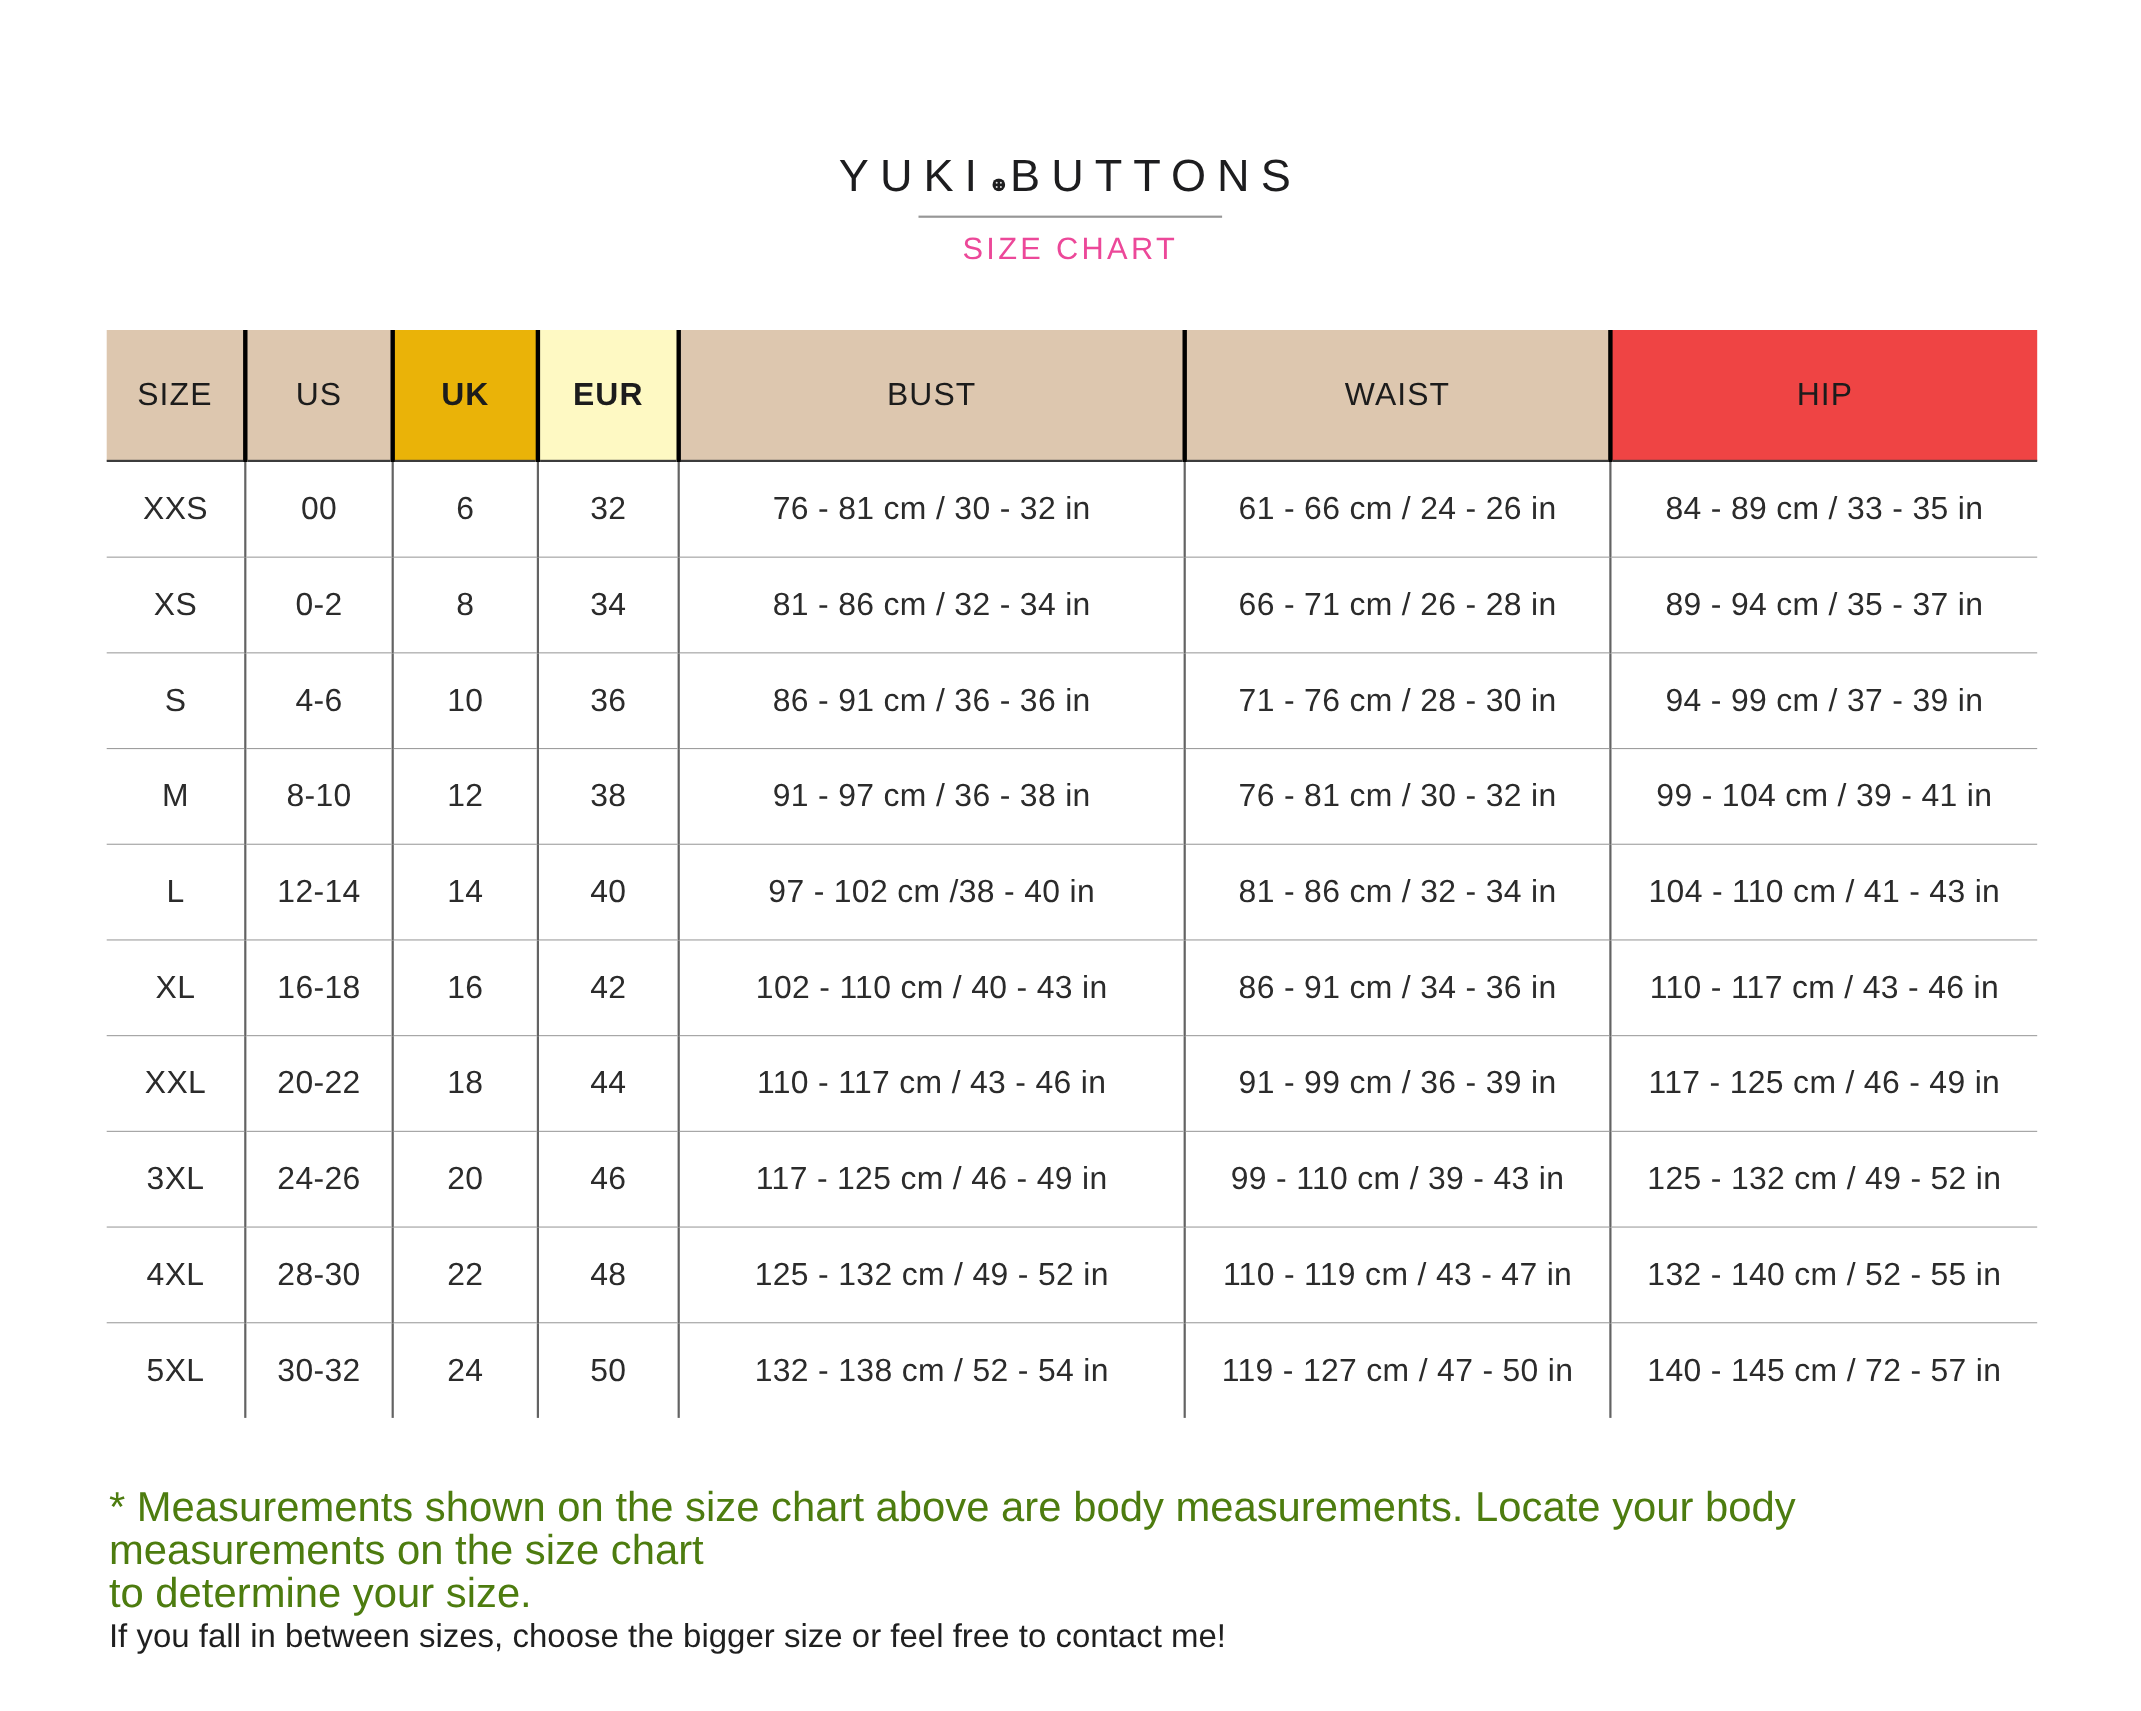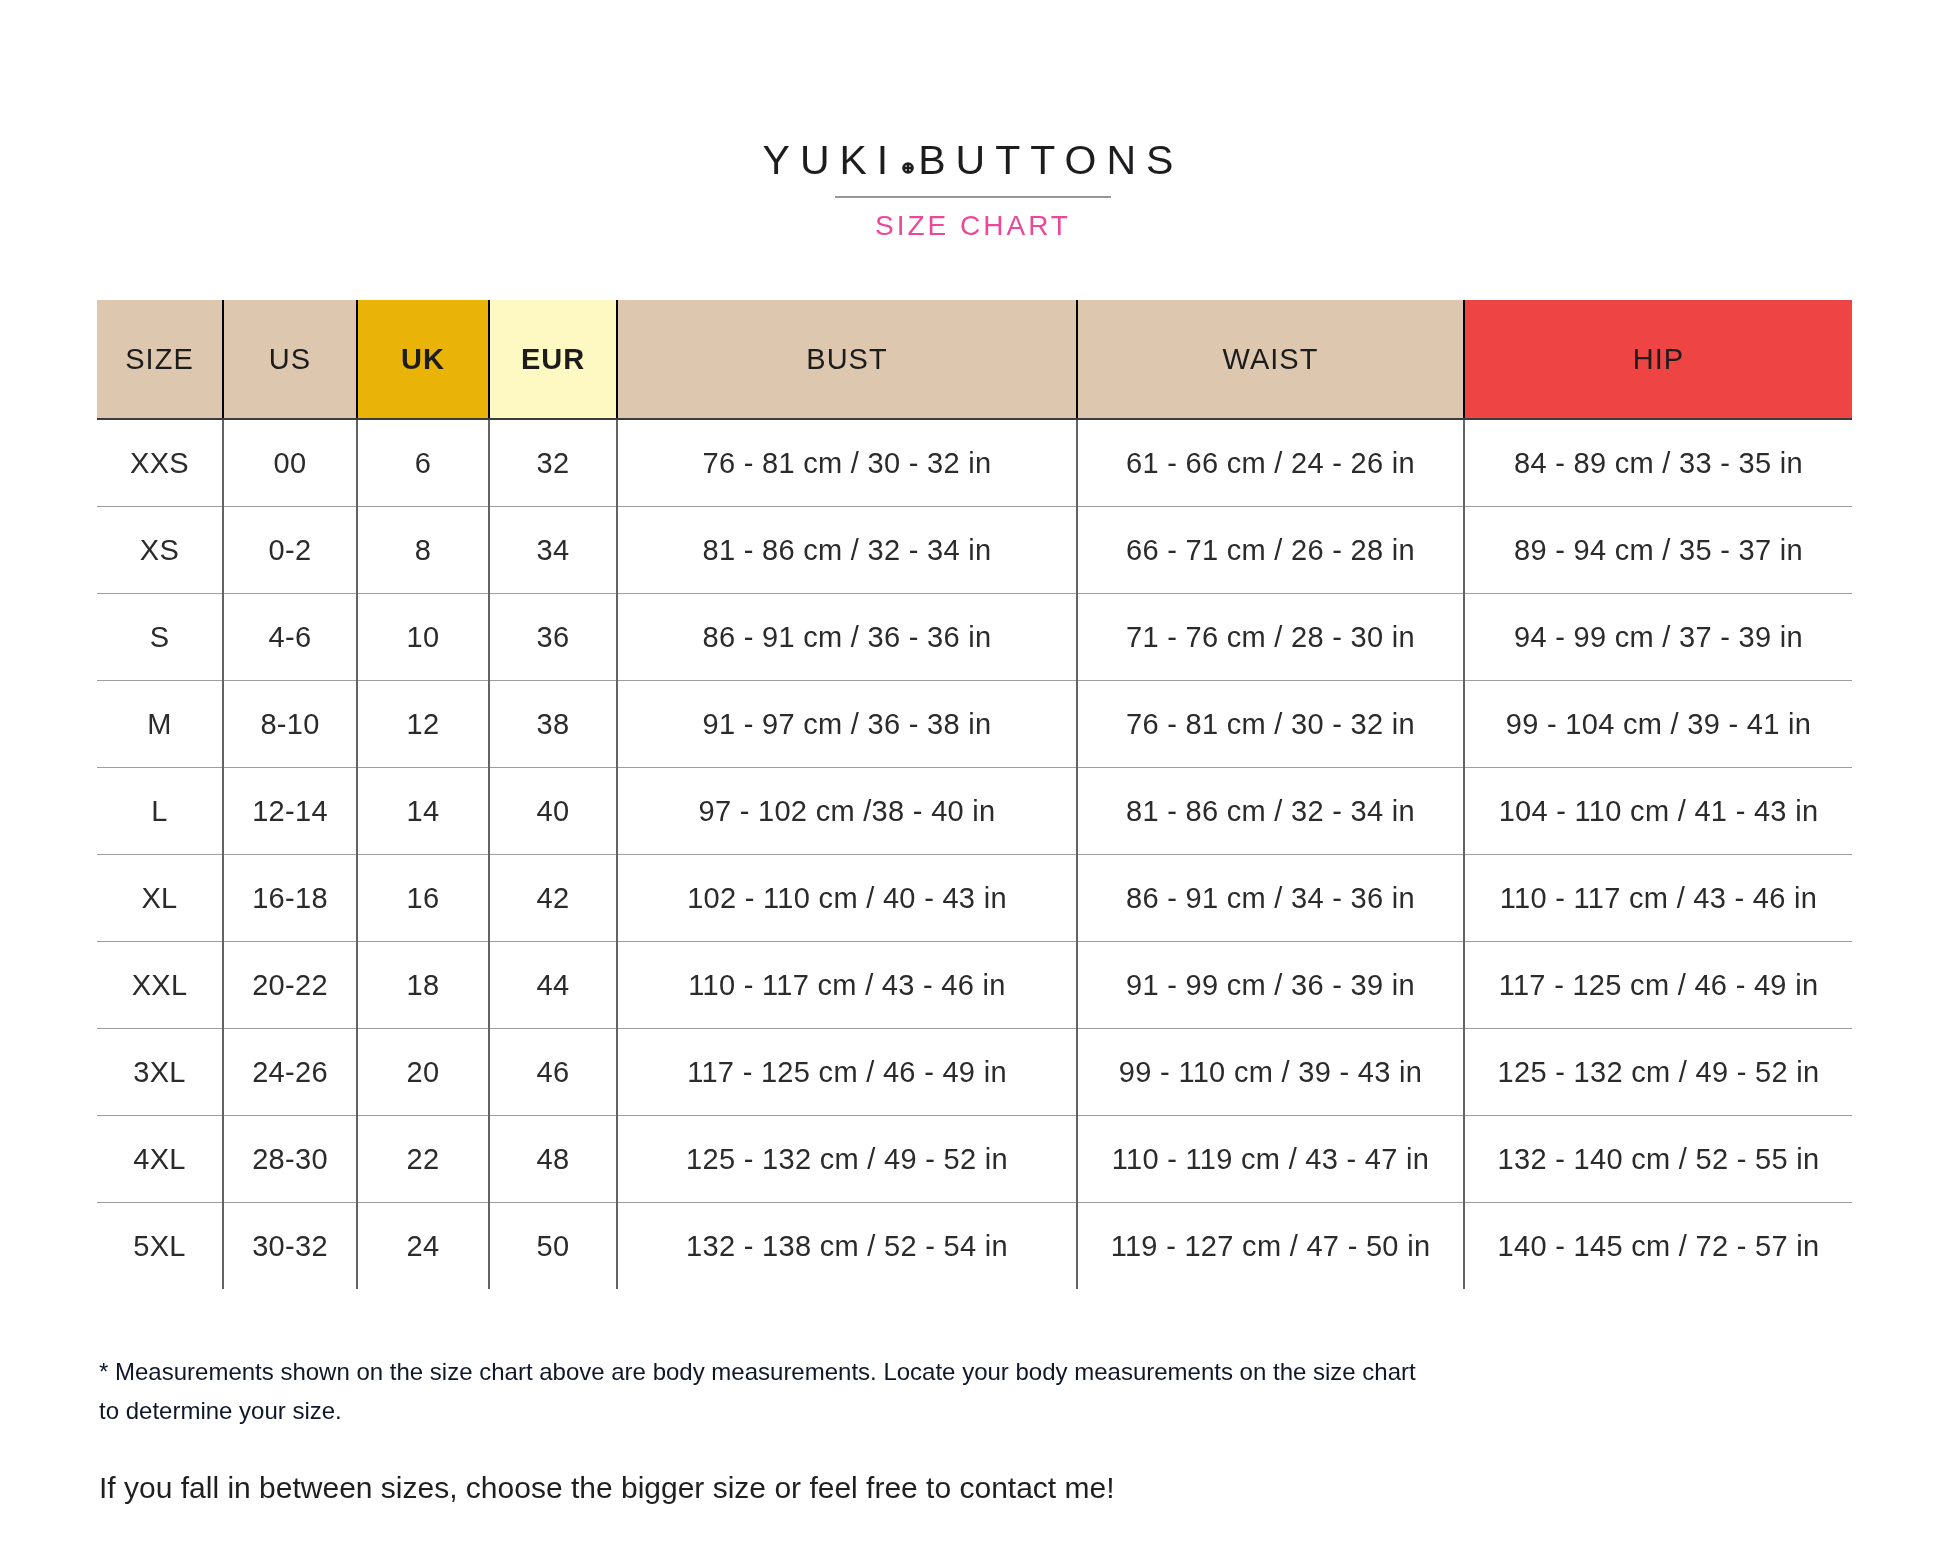--- a/index.html
+++ b/index.html
@@ -59,21 +59,21 @@
   }
   .size-table th {
     height: 118px;
     background: #ddc7af;
     font-size: 29px;
     font-weight: 400;
     letter-spacing: 1px;
     color: #1c1c1c;
     text-align: center;
     vertical-align: middle;
-    border-right: 2px solid #000000;
+    border-right: 4px solid #000000;
     border-bottom: 2px solid #3c3c3c;
     padding: 0;
   }
   .size-table th:last-child { border-right: none; }
   .size-table td {
     height: 86px;
     font-size: 29px;
     font-weight: 400;
     color: #2b2b2b;
     text-align: center;
@@ -86,23 +86,23 @@
   }
   .size-table td:last-child { border-right: none; }
   .size-table tbody tr:last-child td { border-bottom: none; }
 
   
   .measure-note {
     position: absolute;
     left: 99px;
     top: 1352px;
     width: 1770px;
-    font-size: 24px;
+    font-size: 38px;
     line-height: 39px;
-    color: #0f172a;
+    color: #4d7c0f;
   }
   .contact-note {
     position: absolute;
     left: 99px;
     top: 1468px;
     width: 1770px;
     font-size: 30px;
     line-height: 39px;
     color: #1f1f1f;
   }

